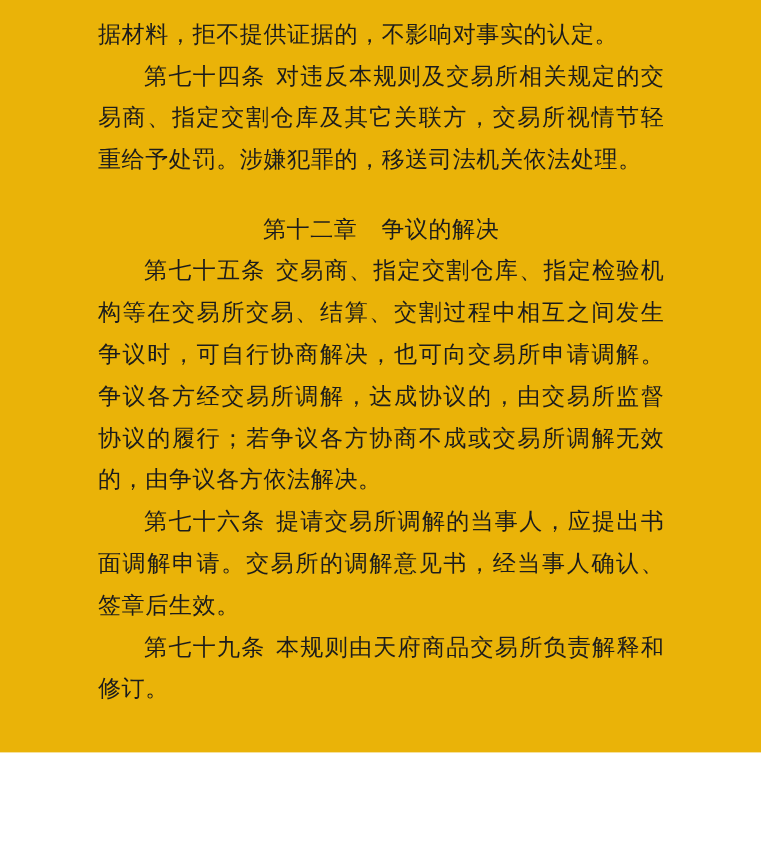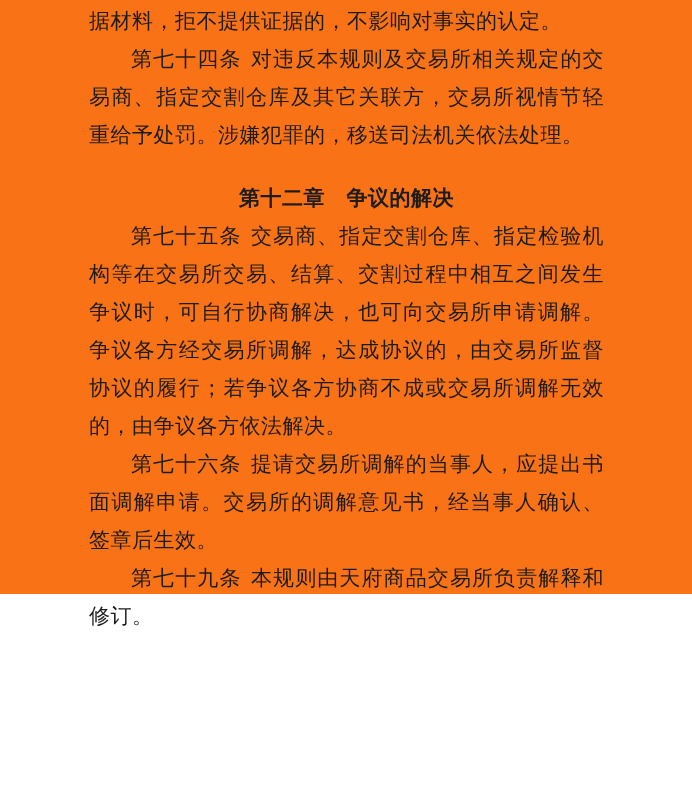--- a/index.html
+++ b/index.html
@@ -10,23 +10,23 @@
   body {
     width: 692px;
     height: 785px;
     overflow: hidden;
     font-family: "Liberation Serif", "DejaVu Serif", serif;
     color: #1c1c1c;
   }
   .page {
     box-sizing: border-box;
     width: 692px;
-    height: 594px;
-    padding: 2px 88px 0 89px;
-    background: #f97316;
+    height: 684px;
+    padding: 12px 88px 0 89px;
+    background: #eab308;
   }
   .body-text {
     font-size: 21px;
     line-height: 38px;
     letter-spacing: 0.5px;
     text-align: justify;
   }
   p.para {
     margin: 0;
     text-indent: 2em;
@@ -37,21 +37,21 @@
   }
   .article-number {
     font-weight: normal;
     margin-right: 0.45em;
   }
   h2.chapter-heading {
     margin: 25px 0 0 0;
     font-size: 21px;
     line-height: 38px;
     letter-spacing: 0.5px;
-    font-weight: bold;
+    font-weight: normal;
     text-align: center;
     text-indent: 0;
   }
 </style>
 </head>
 <body>
 
 <div class="page body-text">
 
   <p class="para-continuation">据材料，拒不提供证据的，不影响对事实的认定。</p>

